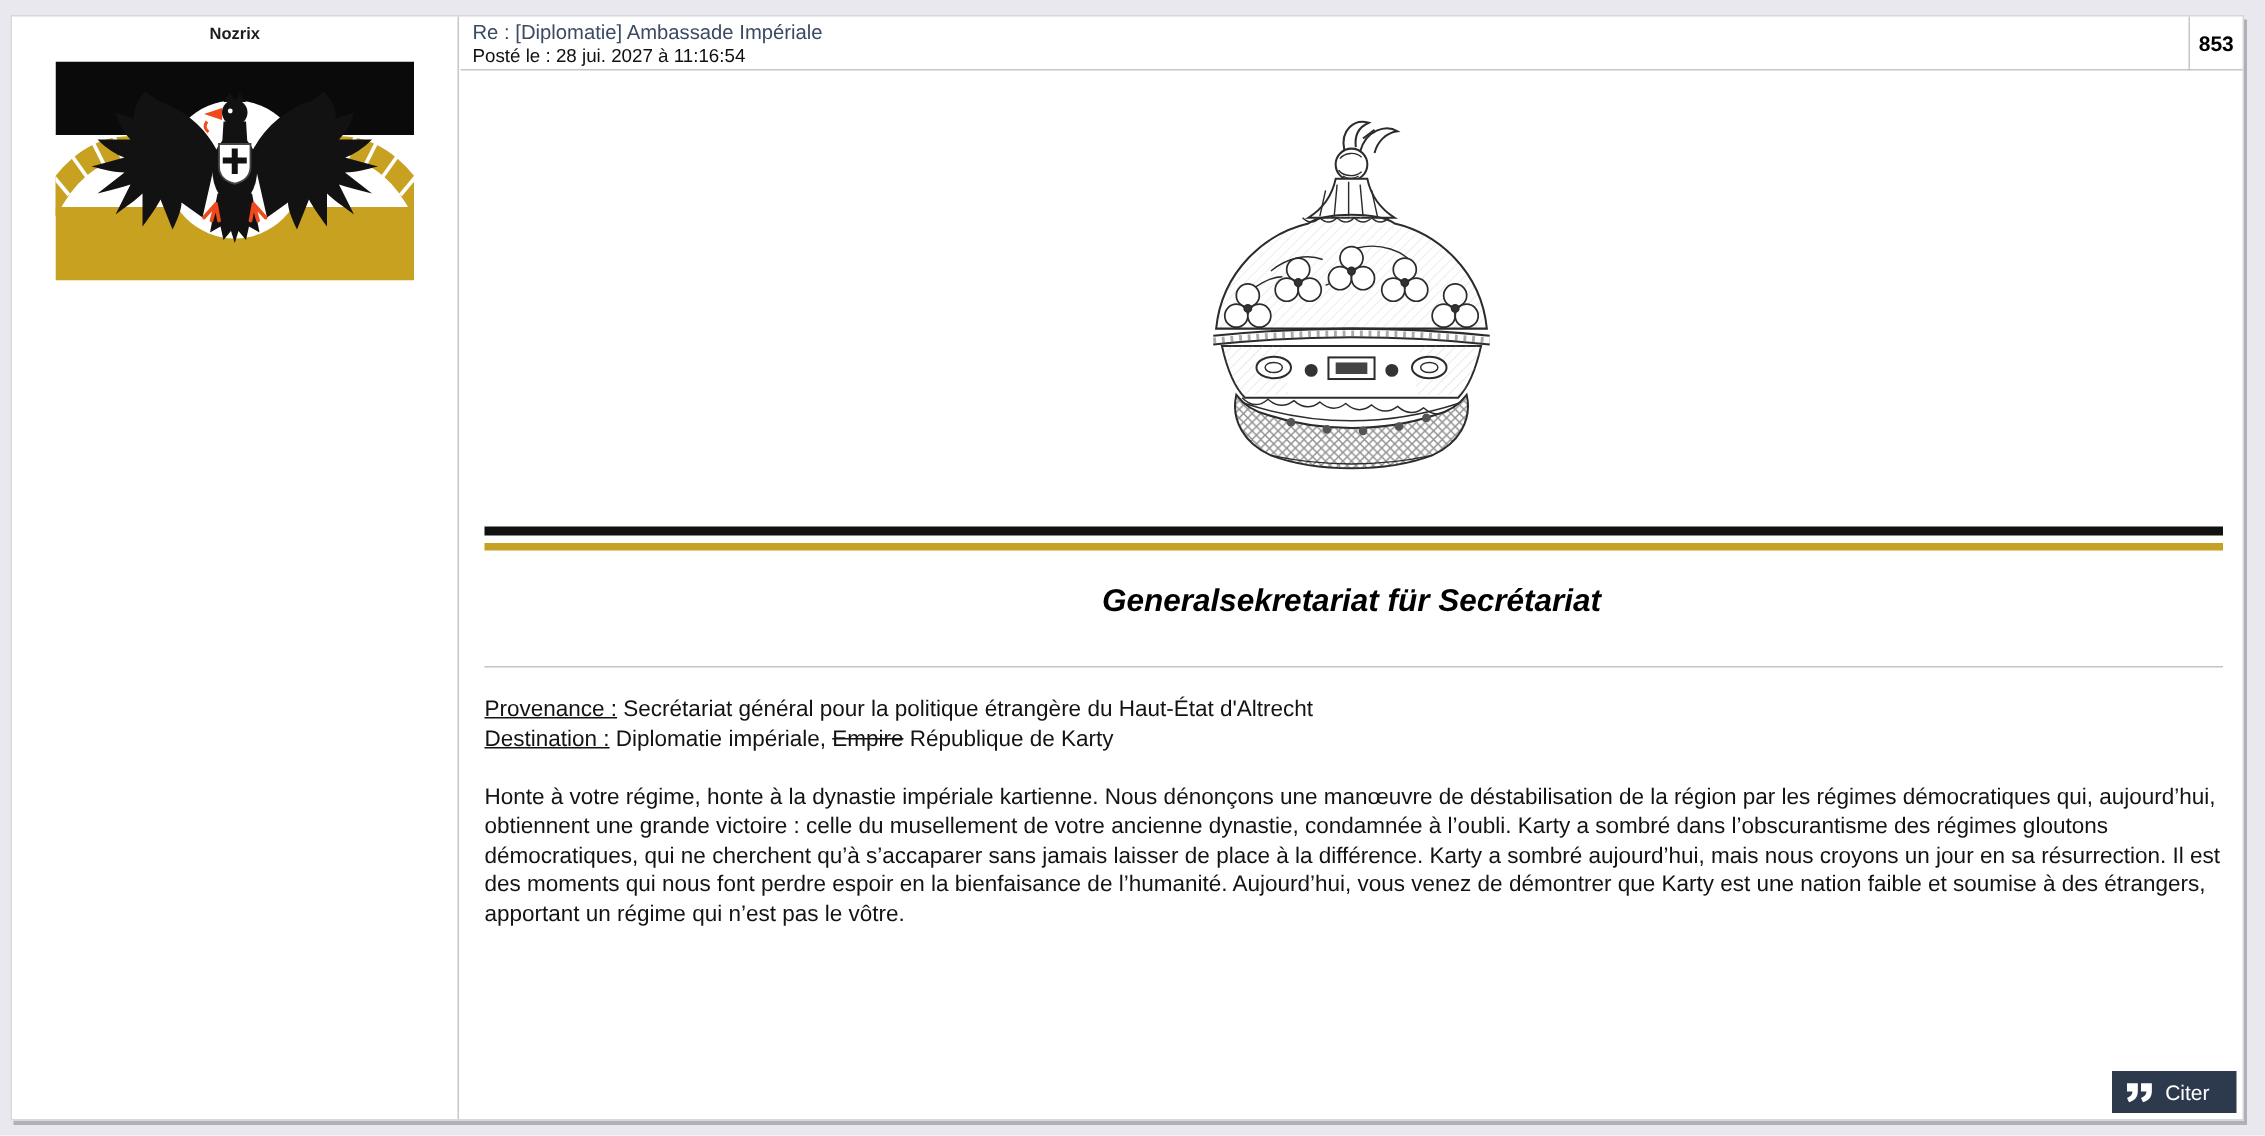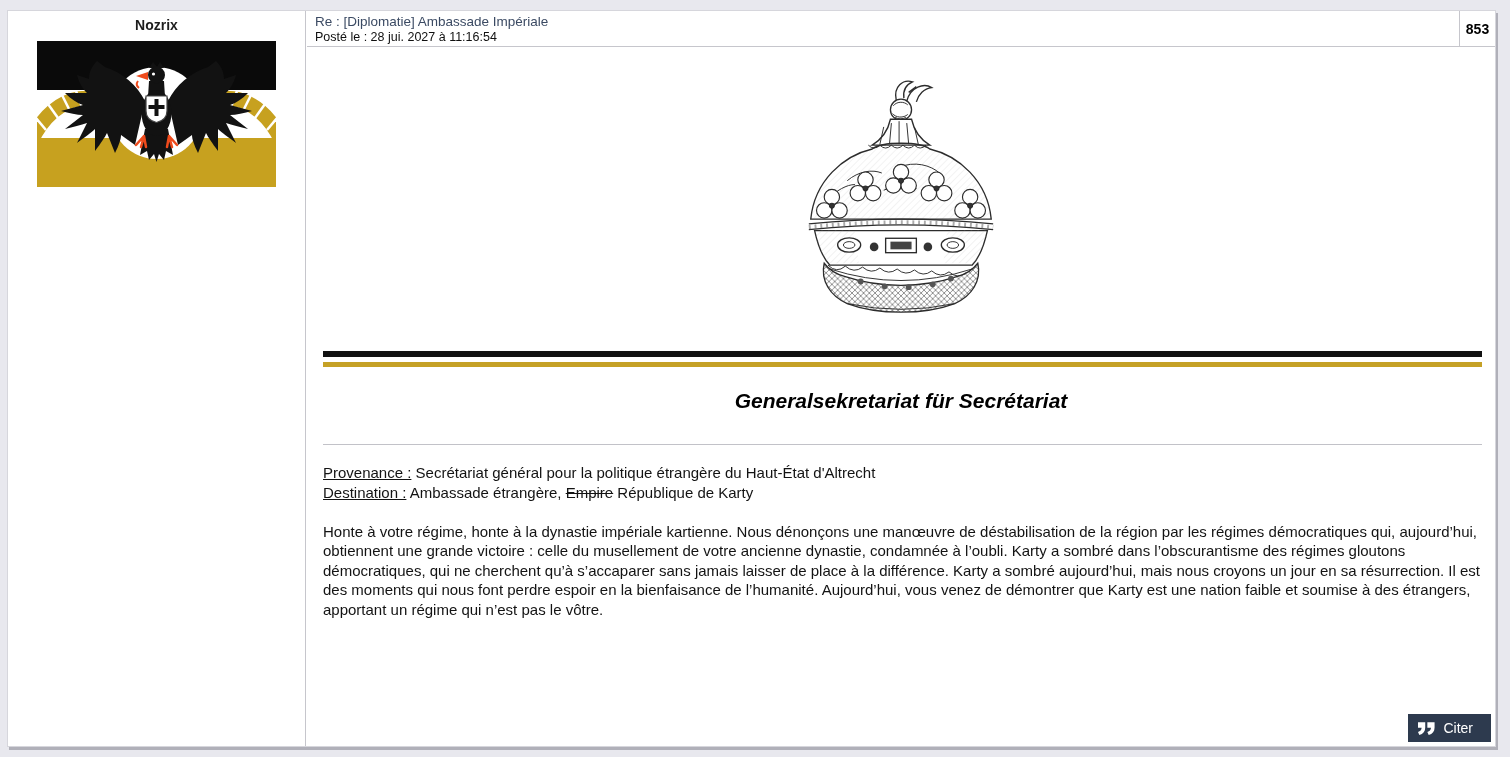--- a/index.html
+++ b/index.html
@@ -24,21 +24,21 @@
     position:absolute;left:7px;top:10px;width:1489px;height:737px;
     background:#fff;border:1px solid #d6d6dc;
     box-shadow:2px 3px 0 rgba(130,130,142,.55);
   }
   
   .sidebar{
     position:absolute;left:0;top:0;width:298px;height:100%;
     border-right:1px solid var(--divider);
   }
   .username{
-    margin-top:6px;text-align:center;font-weight:bold;font-size:14px;color:#1d1d1d;
+    margin-top:6px;text-align:center;font-weight:bold;font-size:11px;color:#1d1d1d;
   }
   .flag{position:absolute;left:29px;top:30px;width:239px;height:146px;display:block;}
   
   .main{position:absolute;left:299px;top:0;right:0;bottom:0;}
   .post-header{
     position:absolute;left:0;top:0;right:0;height:36px;
     border-bottom:1px solid var(--divider);
   }
   .post-title{
     position:absolute;left:8px;top:3px;font-size:13.5px;font-weight:normal;
@@ -252,21 +252,21 @@
     <div class="letterhead">Generalsekretariat für Secrétariat</div>
 
     <div class="rule"></div>
 
     <div class="body-text">
       <p>
         <span class="u">Provenance :</span>
         <span>Secrétariat général pour la politique étrangère du Haut-État d'Altrecht</span>
         <br>
         <span class="u">Destination :</span>
-        <span>Ambassade étrangère, </span><span class="strike">Empire</span><span> République de Karty</span>
+        <span>Diplomatie impériale, </span><span class="strike">Empire</span><span> République de Karty</span>
       </p>
       <p>Honte à votre régime, honte à la dynastie impériale kartienne. Nous dénonçons une manœuvre de déstabilisation de la région par les régimes démocratiques qui, aujourd’hui, obtiennent une grande victoire : celle du musellement de votre ancienne dynastie, condamnée à l’oubli. Karty a sombré dans l’obscurantisme des régimes gloutons démocratiques, qui ne cherchent qu’à s’accaparer sans jamais laisser de place à la différence. Karty a sombré aujourd’hui, mais nous croyons un jour en sa résurrection. Il est des moments qui nous font perdre espoir en la bienfaisance de l’humanité. Aujourd’hui, vous venez de démontrer que Karty est une nation faible et soumise à des étrangers, apportant un régime qui n’est pas le vôtre.</p>
     </div>
 
     <button class="quote-btn">
       <span class="q-icon">
         <svg width="17" height="13" viewBox="0 0 20 15" xmlns="http://www.w3.org/2000/svg">
           <path fill="#fff" d="M0 0h8.5v6.2c0 4.6-2.3 7.5-6.9 8.8L0 11.6c2.7-.9 4.1-2.5 4.3-5H0V0z"></path>
           <path fill="#fff" d="M11 0h8.5v6.2c0 4.6-2.3 7.5-6.9 8.8l-1.6-3.4c2.7-.9 4.1-2.5 4.3-5H11V0z"></path>
         </svg>

